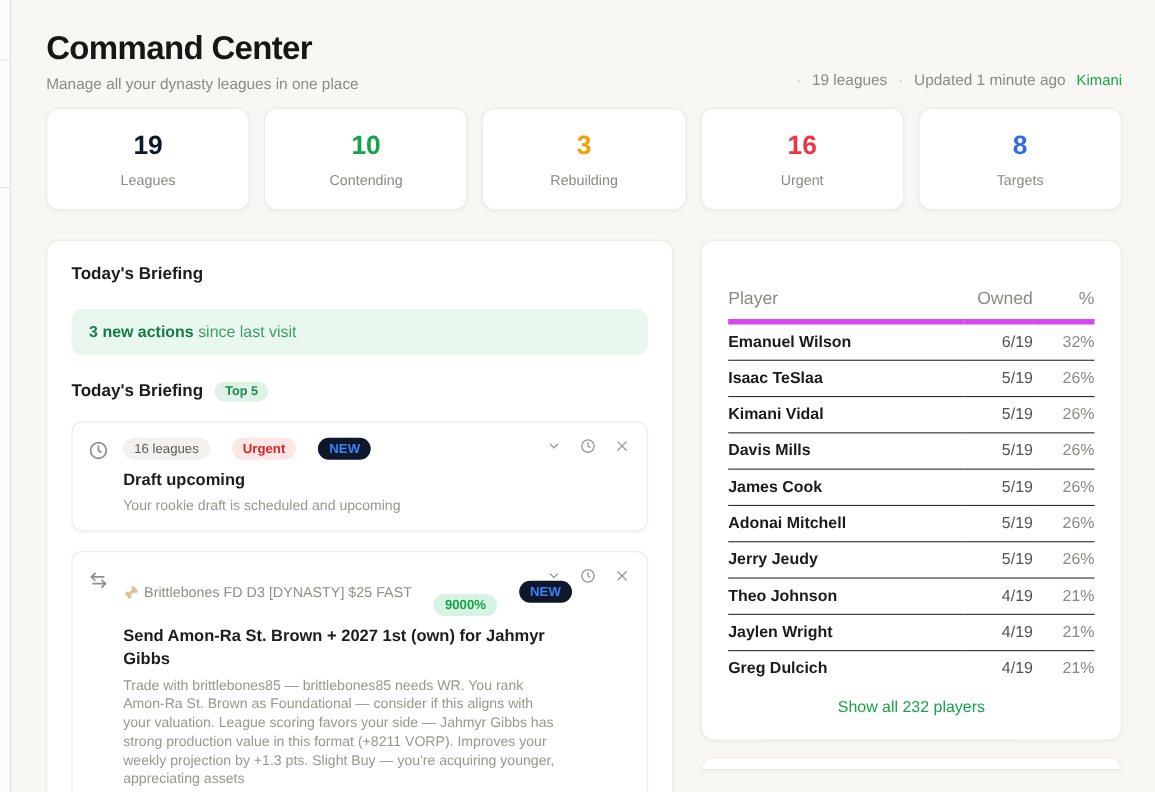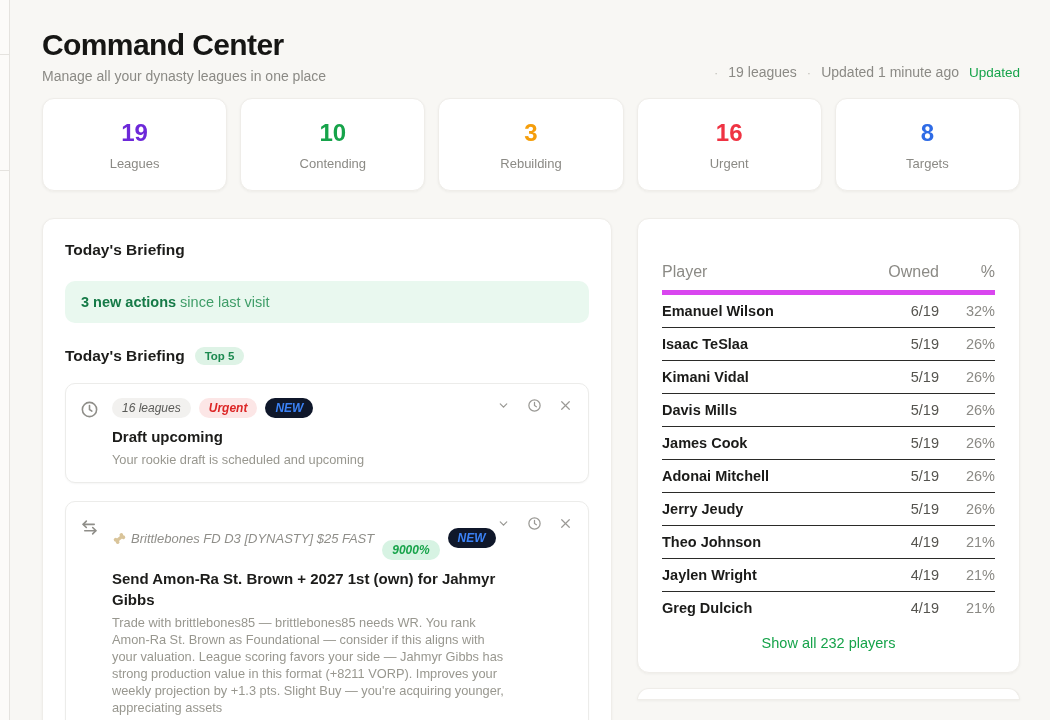--- a/index.html
+++ b/index.html
@@ -31,21 +31,21 @@
 
   
   .stats-row { display:flex; gap:13px; margin-bottom:27px; }
   .stat-card {
     flex:1; background:#ffffff; border:1px solid #efede9; border-radius:12px;
     box-shadow:0 1px 3px rgba(30,30,25,0.05);
     height:93px; display:flex; flex-direction:column; align-items:center; justify-content:center; gap:9px;
     cursor:pointer;
   }
   .stat-value { font-size:24px; font-weight:800; }
-  .sv-black { color:#6d28d9; } .sv-green { color:#16a34a; } .sv-orange { color:#f59e0b; }
+  .sv-black { color:#0f172a; } .sv-green { color:#16a34a; } .sv-orange { color:#f59e0b; }
   .sv-red { color:#ef3343; } .sv-blue { color:#2e6be6; }
   .stat-label { font-size:13px; color:#8b8a85; }
 
   
   .main-grid { display:flex; gap:25px; align-items:flex-start; }
   .col-left { width:570px; flex:0 0 570px; }
   .col-right { flex:1; }
 
   .panel {
     background:#ffffff; border:1px solid #efede9; border-radius:12px;
@@ -67,21 +67,21 @@
   }
 
   .action-card {
     position:relative; margin-top:18px; background:#ffffff;
     border:1px solid #ececea; border-radius:10px;
     box-shadow:0 1px 2px rgba(30,30,25,0.04);
     padding:14px 16px 14px 14px; display:flex; gap:10px;
   }
   .action-left-icon { flex:0 0 22px; padding-top:2px; color:#8f8e89; }
   .action-content { flex:1; min-width:0; }
-  .pill-row { display:flex; align-items:center; gap:8px; flex-wrap:wrap;font-style:italic; }
+  .pill-row { display:flex; align-items:center; gap:20px; flex-wrap:wrap; }
   .pill { font-size:12px; padding:3px 10px; border-radius:999px; white-space:nowrap; }
   .pill-gray { background:#f2f1ef; color:#5a5a57; }
   .pill-red { background:#fce6e6; color:#dc2626; font-weight:700; }
   .pill-blue { background:#0f172a; color:#3b82f6; font-weight:700; }
   .pill-green { background:#d7f3e3; color:#17a34a; font-weight:700;margin-top:24px; }
   .league-label { display:flex; align-items:center; gap:4px; font-size:13px; color:#8f8e89; white-space:nowrap; }
   .action-title { font-size:15px; font-weight:700; color:#1c1c1a; margin-top:9px; max-width:395px; line-height:1.35; }
   .action-desc { font-size:12.8px; color:#98978f; margin-top:4px; max-width:398px; line-height:1.33; }
   .tag-row { display:flex; gap:8px; margin-top:11px; }
   .tag { background:#f2f1ef; color:#3c3c39; font-size:12px; font-weight:600; padding:4px 11px; border-radius:999px; }
@@ -121,21 +121,21 @@
   <div class="header-row">
     <div>
       <div class="page-title">Command Center</div>
       <div class="page-subtitle">Manage all your dynasty leagues in one place</div>
     </div>
     <div class="header-meta">
       <span class="meta-dot">·</span>
       <span>19 leagues</span>
       <span class="meta-dot">·</span>
       <span>Updated 1 minute ago</span>
-      <a class="refresh-link">Updated</a>
+      <a class="refresh-link">Kimani</a>
     </div>
   </div>
 
   <div class="stats-row">
     <div class="stat-card">
       <div class="stat-value sv-black">19</div>
       <div class="stat-label">Leagues</div>
     </div>
     <div class="stat-card">
       <div class="stat-value sv-green">10</div>

